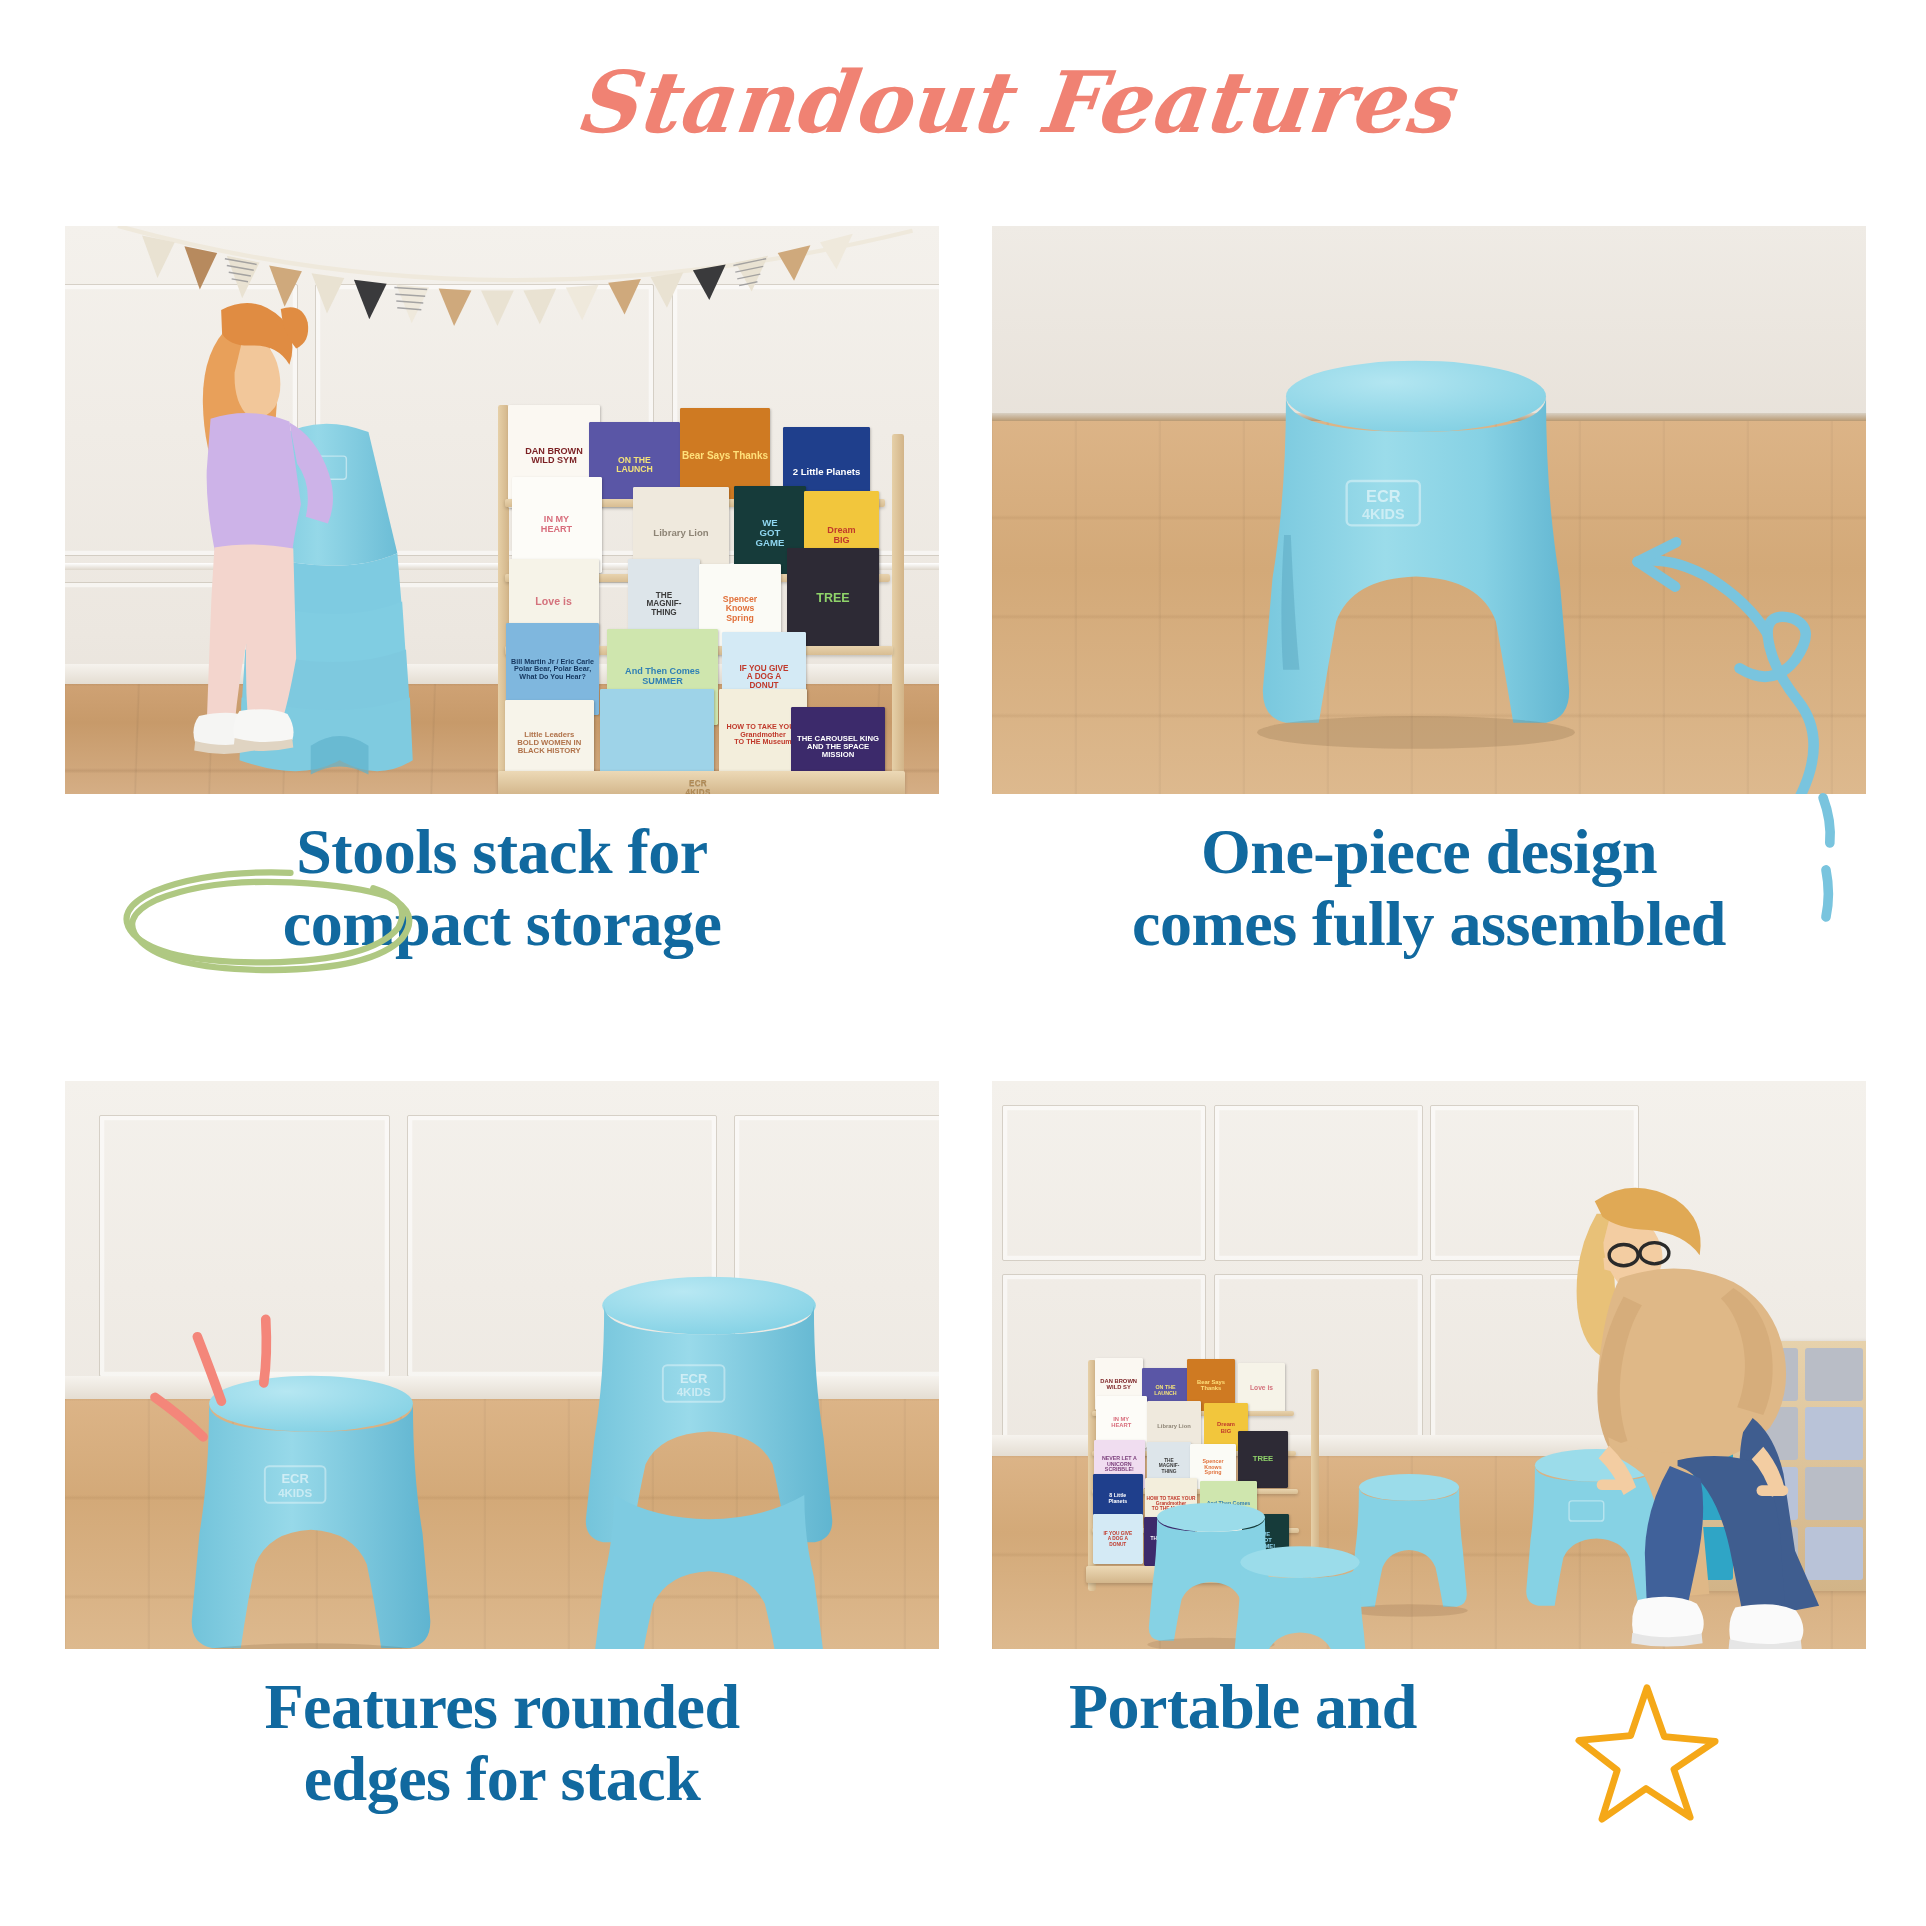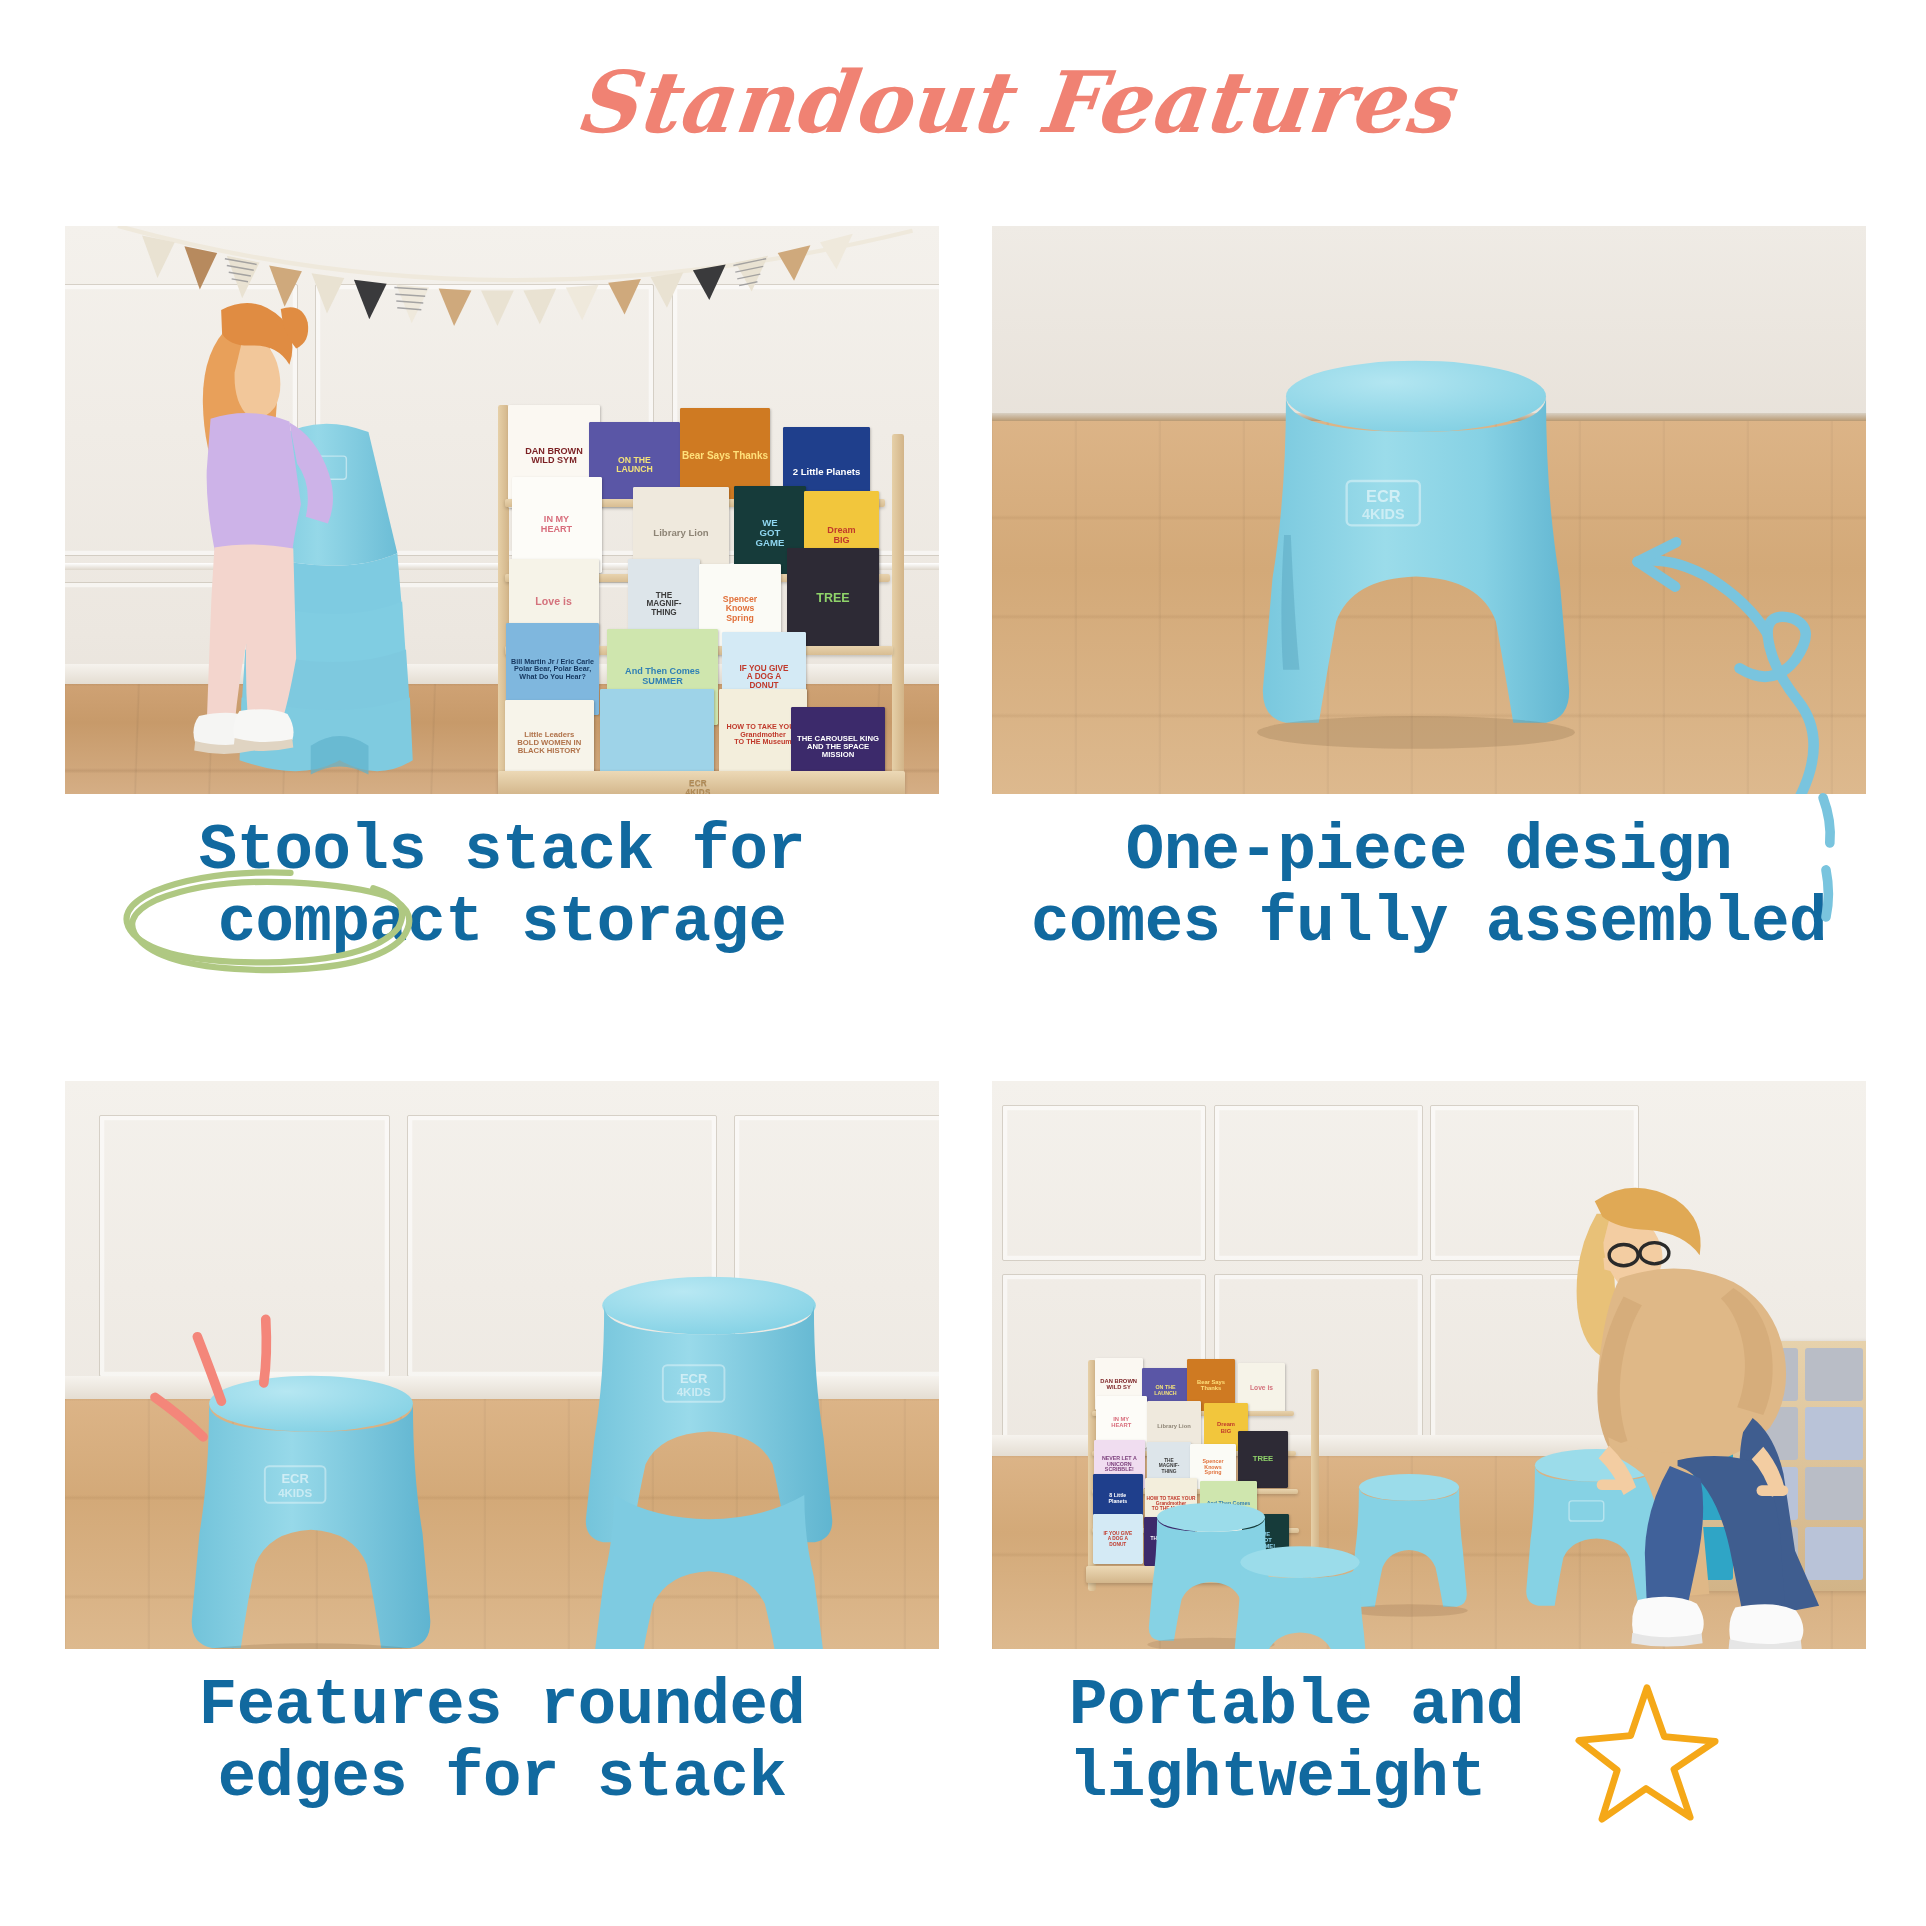--- a/index.html
+++ b/index.html
@@ -34,21 +34,21 @@
 
   .caption{
     width:874px;margin-top:22px;
     text-align:center;
     color:#11699F;
     font-weight:bold;
     font-size:64px;
     line-height:1.12;
     letter-spacing:-0.5px;
     position:relative;
-    font-family:Liberation Mono, monospace;
+    font-family:Liberation Serif, serif;
   }
   .caption .ln{display:block;white-space:nowrap;}
 
   
   .wall{position:absolute;left:0;top:0;width:100%;height:100%;
         background:linear-gradient(180deg,#f4f1ec 0%, #ece7e0 72%, #e6e0d7 100%);}
   .wall2{position:absolute;left:0;top:0;width:100%;height:100%;
         background:linear-gradient(180deg,#efebe5 0%, #e8e2da 100%);}
   .panelbox{position:absolute;border:1.4px solid rgba(190,182,170,.55);
             border-radius:1.9px;box-shadow:inset 0 0 0 4.3px rgba(255,255,255,.55);}
@@ -469,19 +469,18 @@
           <rect x="236" y="728" width="66" height="22" rx="11" fill="#f3cda2"></rect>
           <rect x="568" y="740" width="66" height="22" rx="11" fill="#f3cda2"></rect>
         </svg>
       </div>
 
       <div class="caption cap-rel" style="text-align:left;padding-left:77px;box-sizing:border-box;">
         <svg class="star-doodle" style="left:583px;top:7.7px;" width="144" height="144" viewBox="0 0 300 300">
           <path d="M150 18 L186 120 L292 130 L206 188 L240 288 L148 228 L56 292 L88 190 L8 128 L116 118 Z" fill="none" stroke="#F5A818" stroke-width="14" stroke-linejoin="round" stroke-linecap="round"></path>
         </svg>
         <span class="ln">Portable and</span>
-        <span class="ln">lightweight</span>
       </div>
     </div>
 
   </div>
 </div>
 
 
 </body></html>

